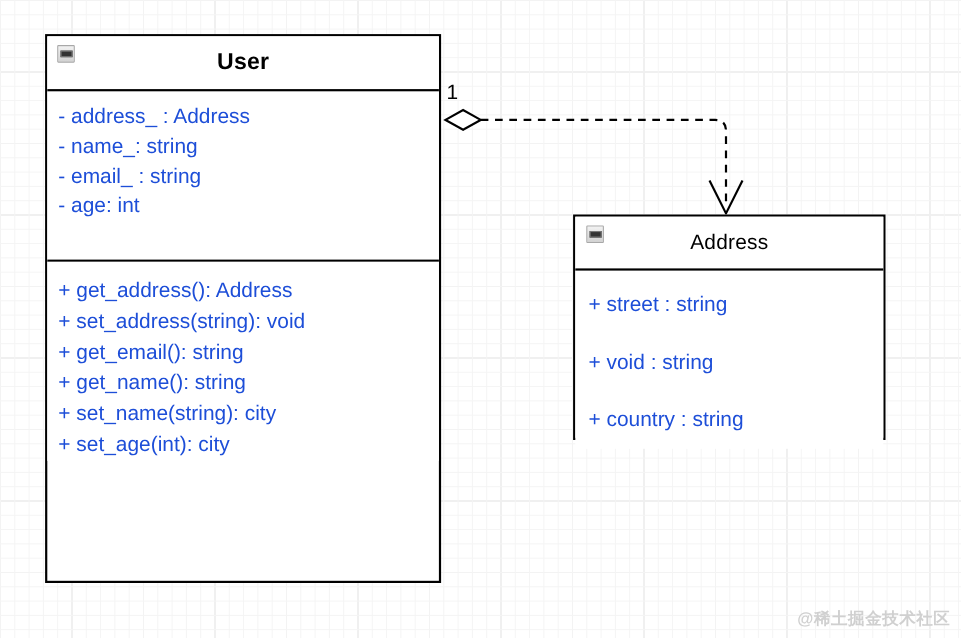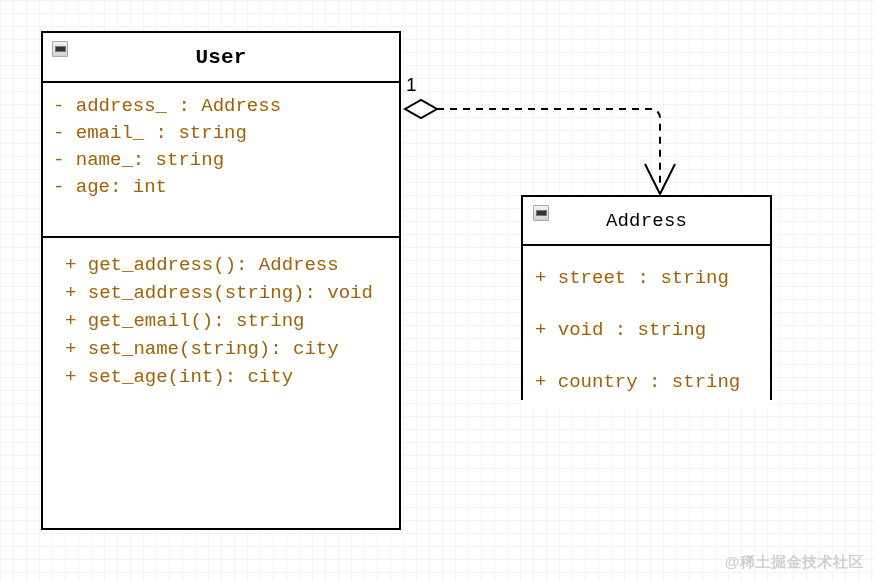--- a/index.html
+++ b/index.html
@@ -33,42 +33,41 @@
     background-position: 0 0, 0 0, 0 0, 0 0;
   }
 
   
   .uml-class {
     position: absolute;
     box-sizing: border-box;
     background: #ffffff;
     border: 2px solid #000000;
     z-index: 5;
-    font-family: Liberation Mono, monospace;
   }
   .uml-header {
     position: relative;
     box-sizing: border-box;
     border-bottom: 2px solid #000000;
     display: flex;
     align-items: center;
     justify-content: center;
     background: #ffffff;
   }
   .uml-title {
     font-weight: bold;
     color: #000000;
     letter-spacing: 0.2px;
   }
   .uml-compartment {
     box-sizing: border-box;
     background: #ffffff;
   }
   .uml-member {
-    color: #a16207;
+    color: #1d4ed8;
     white-space: nowrap;
   }
 
   
   .collapse-icon {
     position: absolute;
     width: 16px;
     height: 16px;
     box-sizing: border-box;
     background: linear-gradient(#f2f2f2, #d2d2d2);
@@ -105,32 +104,32 @@
   #user-attributes {
     padding: 10px 0 0 10px;
     height: 155px;
     border-bottom: 2px solid #000000;
   }
   #user-attributes .uml-member {
     font-size: 19px;
     line-height: 27px;
   }
   #user-methods {
-    padding: 13px 0 0 22px;
+    padding: 13px 0 0 10px;
   }
   #user-methods .uml-member {
     font-size: 19px;
     line-height: 28px;
   }
 
   
   #address-class {
     left: 521px;
     top: 195px;
-    width: 251px;
+    width: 284px;
     height: 205px;
   }
   #address-class .uml-header {
     height: 49px;
   }
   #address-class .uml-title {
     font-size: 19px;
     font-weight: normal;
   }
   #address-class .collapse-icon {
@@ -195,28 +194,29 @@
 
   <div id="user-class" class="uml-class">
     <div class="uml-header">
       <span class="collapse-icon">
         <span class="bar"></span>
       </span>
       <span class="uml-title">User</span>
     </div>
     <div id="user-attributes" class="uml-compartment">
       <div class="uml-member">- address_ : Address</div>
+      <div class="uml-member">- name_: string</div>
       <div class="uml-member">- email_ : string</div>
-      <div class="uml-member">- name_: string</div>
       <div class="uml-member">- age: int</div>
     </div>
     <div id="user-methods" class="uml-compartment">
       <div class="uml-member">+ get_address(): Address</div>
       <div class="uml-member">+ set_address(string): void</div>
       <div class="uml-member">+ get_email(): string</div>
+      <div class="uml-member">+ get_name(): string</div>
       <div class="uml-member">+ set_name(string): city</div>
       <div class="uml-member">+ set_age(int): city</div>
     </div>
   </div>
 
   <div id="address-class" class="uml-class">
     <div class="uml-header">
       <span class="collapse-icon">
         <span class="bar"></span>
       </span>

